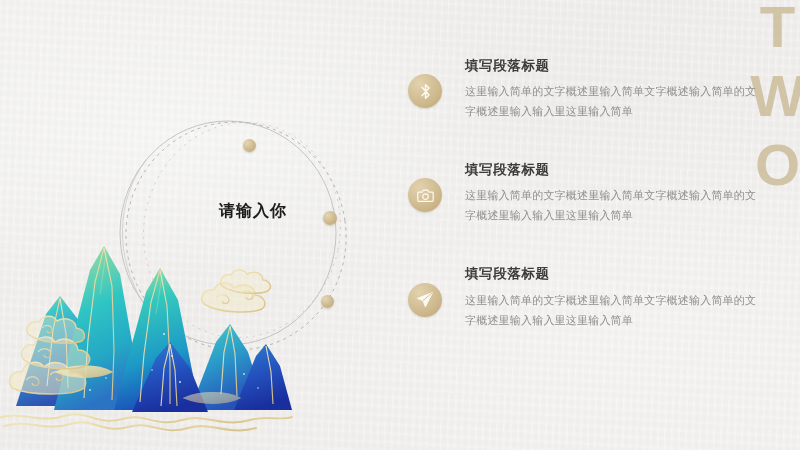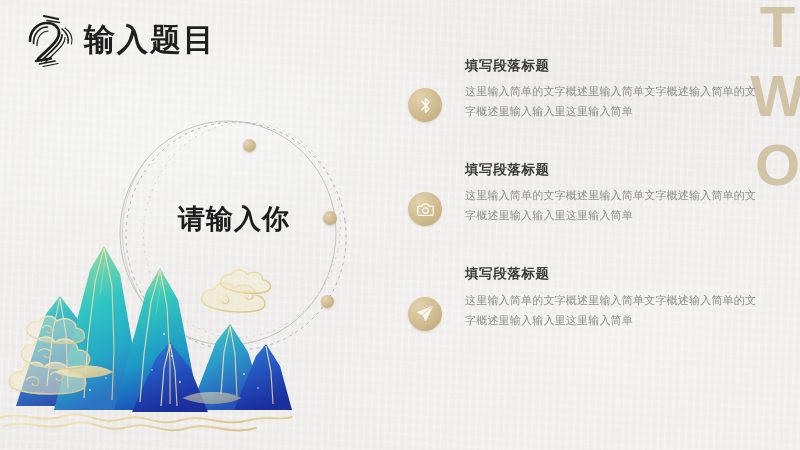--- a/index.html
+++ b/index.html
@@ -60,32 +60,32 @@
   .rings{ position:absolute; left:110px; top:108px; width:270px; height:250px; pointer-events:none; }
   .dot{
     position:absolute; border-radius:50%;
     background:radial-gradient(circle at 33% 30%, #e4d6b4 0%, #cdb88d 55%, #b9a173 100%);
     box-shadow:0 1px 2px rgba(120,100,60,.28);
   }
 
   
   .caption{
     position:absolute; left:178px; top:200px; width:150px;
-    font-size:27px; font-weight:700; color:#1c1c1c; line-height:1.42;
-    text-align:left; letter-spacing:1px;
+    font-size:16px; font-weight:700; color:#1c1c1c; line-height:1.42;
+    text-align:center; letter-spacing:1px;
     font-family:"Liberation Sans","DejaVu Sans",sans-serif;
   }
 
   
   .art{ position:absolute; left:-6px; bottom:8px; width:300px; height:268px; }
   .art svg{ display:block; }
 
   
   .blocks{ position:absolute; left:408px; top:58px; width:372px; }
-  .block{ display:flex; align-items:flex-end; margin-bottom:40px; }
+  .block{ display:flex; align-items:center; margin-bottom:40px; }
   .block:last-child{ margin-bottom:0; }
   .icon-wrap{
     flex:0 0 auto; width:34px; height:34px; border-radius:50%;
     background:radial-gradient(circle at 34% 28%, #e2d2ae 0%, #cfba8f 58%, #bda473 100%);
     display:flex; align-items:center; justify-content:center;
     margin-top:2px; box-shadow:0 1px 2px rgba(120,100,60,.2);
   }
   .icon-wrap svg{ display:block; }
   .btxt{ margin-left:23px; flex:1 1 auto; }
   .bhead{
@@ -102,47 +102,20 @@
 </head>
 <body>
 
 <div class="slide">
 
   <div class="grain"></div>
   <div class="grain2"></div>
 
   <div class="vword">TWO</div>
 
-  <div class="header">
-    <div class="numeral">
-      <svg width="62" height="64" viewBox="0 0 62 64" fill="none">
-        <g stroke="#1d1d1d" stroke-linecap="round" fill="none">
-
-          <path d="M12 34 C12 24, 19 16, 29 16 C36 16, 41 20, 41 26" stroke-width="2.6"></path>
-          <path d="M15.5 36.5 C15.5 27, 21 20, 29.5 20" stroke-width="1.7"></path>
-          <path d="M19 38.5 C19 30, 23.5 24.5, 30 24" stroke-width="1.2"></path>
-
-          <path d="M26 9 L40 12" stroke-width="2.2"></path>
-          <path d="M29 13.5 L41.5 15.5" stroke-width="1.4"></path>
-
-          <path d="M41 26 C41 34, 31 41, 20 52" stroke-width="2.8"></path>
-          <path d="M44 28 C44 36, 34 43, 23.5 54" stroke-width="1.8"></path>
-          <path d="M47 30.5 C47 38, 38 44.5, 27 55.5" stroke-width="1.2"></path>
-
-          <path d="M18 54 L33 51.5" stroke-width="2.4"></path>
-          <path d="M21.5 57 L37 54" stroke-width="1.7"></path>
-          <path d="M25 59.5 L40 56.5" stroke-width="1.2"></path>
-
-          <path d="M44 22 C49 26, 51 31, 50 36" stroke-width="1.6"></path>
-          <path d="M47 21 C52.5 25, 55 31, 53.5 37" stroke-width="1.1"></path>
-        </g>
-      </svg>
-    </div>
-    <div class="page-title">输入题目</div>
-  </div>
 
   <div class="rings">
     <svg width="270" height="250" viewBox="0 0 270 250" fill="none">
       <ellipse cx="118" cy="125" rx="108" ry="112" stroke="#b9b8b5" stroke-width="0.8" fill="none"></ellipse>
       <ellipse cx="126" cy="128" rx="110" ry="114" stroke="#a9a8a5" stroke-width="0.8" stroke-dasharray="3 4" fill="none" transform="rotate(-8 126 128)"></ellipse>
       <ellipse cx="132" cy="122" rx="98" ry="108" stroke="#c2c1be" stroke-width="0.7" stroke-dasharray="2 5" fill="none" transform="rotate(12 132 122)"></ellipse>
       <path d="M36 52 C6 92, 4 150, 34 196" stroke="#c6c5c2" stroke-width="0.7" fill="none"></path>
     </svg>
     <div class="dot" style="left:133px; top:31px; width:13px; height:13px;"></div>
     <div class="dot" style="left:213px; top:103px; width:14px; height:14px;"></div>

